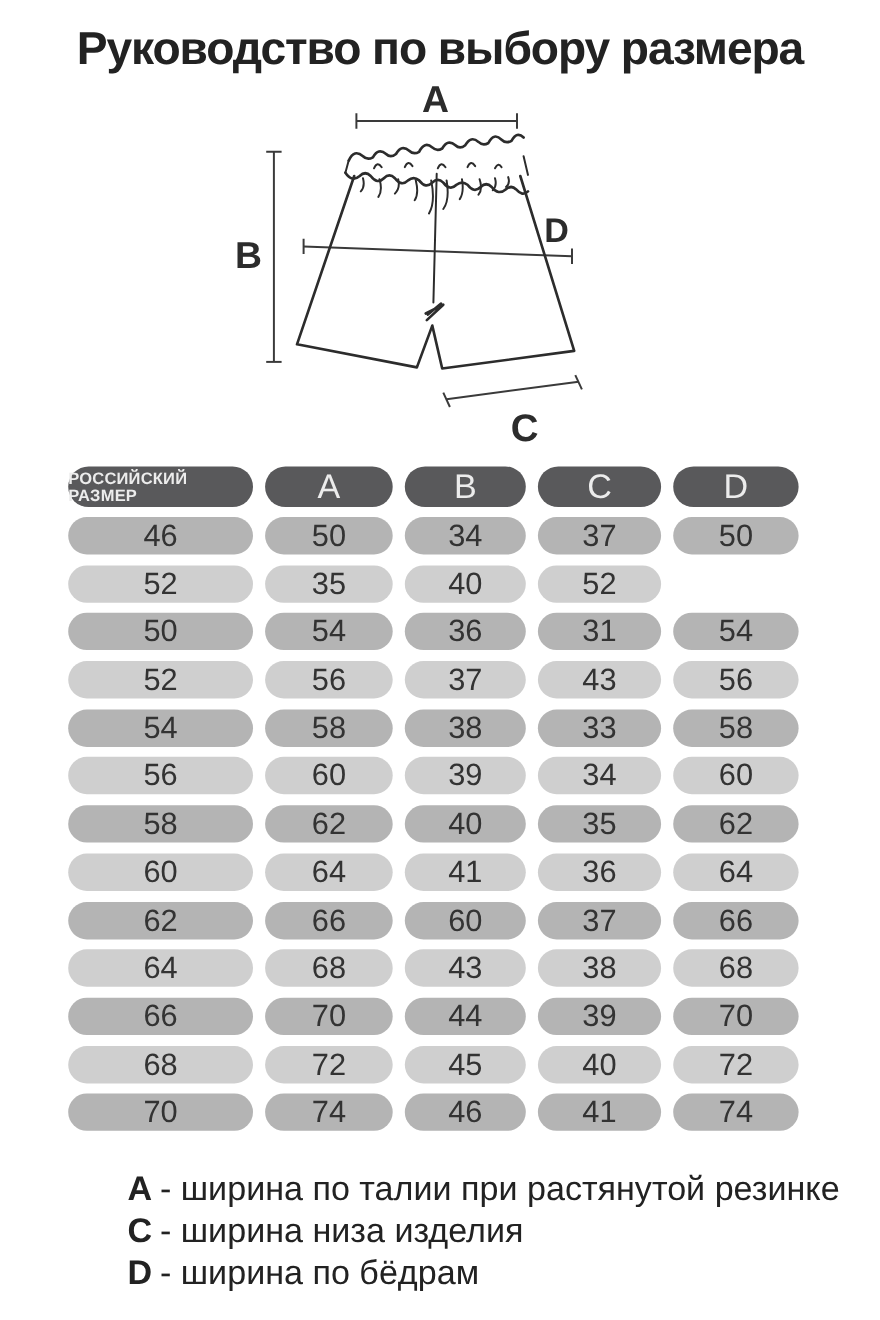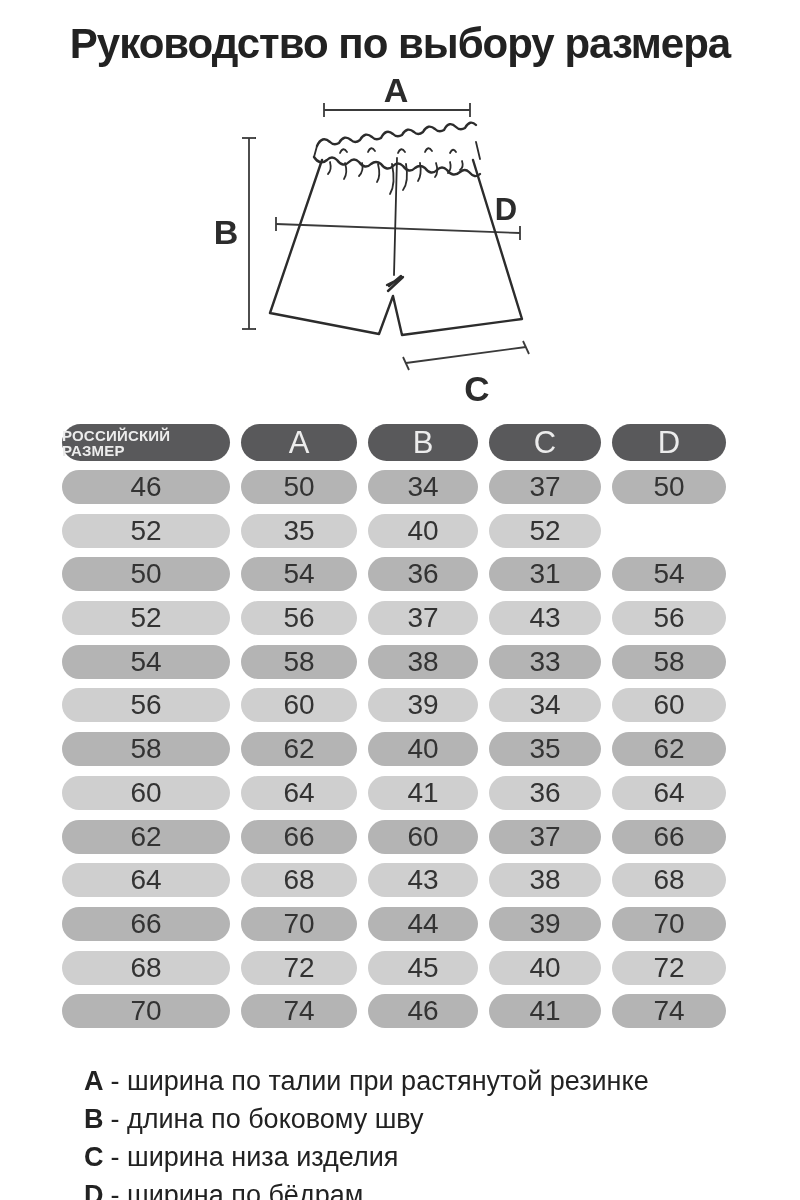--- a/index.html
+++ b/index.html
@@ -33,21 +33,21 @@
     height:100%;line-height:1;
   }
   .head .pill{background:#59595b;color:#ececec;}
   .hdr-size{font-size:15px;font-weight:700;letter-spacing:0.2px;}
   .hdr-col{font-size:31px;font-weight:400;}
   .body-row .pill{font-size:28px;color:#333333;}
   .row-dark .pill{background:#b4b4b4;}
   .row-light .pill{background:#cfcfcf;}
   
   .legend{position:absolute;top:1062px;left:84px;width:680px;}
-  .legend-line{font-size:27px;line-height:38px;color:#222;white-space:nowrap;}
+  .legend-line{font-size:31px;line-height:38px;color:#222;white-space:nowrap;margin-left:32px;}
   .legend-letter{font-weight:700;margin-right:7px;}
 </style>
 </head>
 <body>
 
 <div class="page">
 
   <h1 class="title">Руководство по выбору размера</h1>
 
   <div class="diagram">
@@ -210,23 +210,20 @@
           <div class="pill">74</div>
         </div>
       </div>
   </div>
 
   <div class="legend">
     <div class="legend-line">
       <span class="legend-letter">A</span><span>- ширина по талии при растянутой резинке</span>
     </div>
     <div class="legend-line">
-      <span class="legend-letter">B</span><span>- длина по боковому шву</span>
-    </div>
-    <div class="legend-line">
       <span class="legend-letter">C</span><span>- ширина низа изделия</span>
     </div>
     <div class="legend-line">
       <span class="legend-letter">D</span><span>- ширина по бёдрам</span>
     </div>
   </div>
 
 </div>
 
 </body></html>

